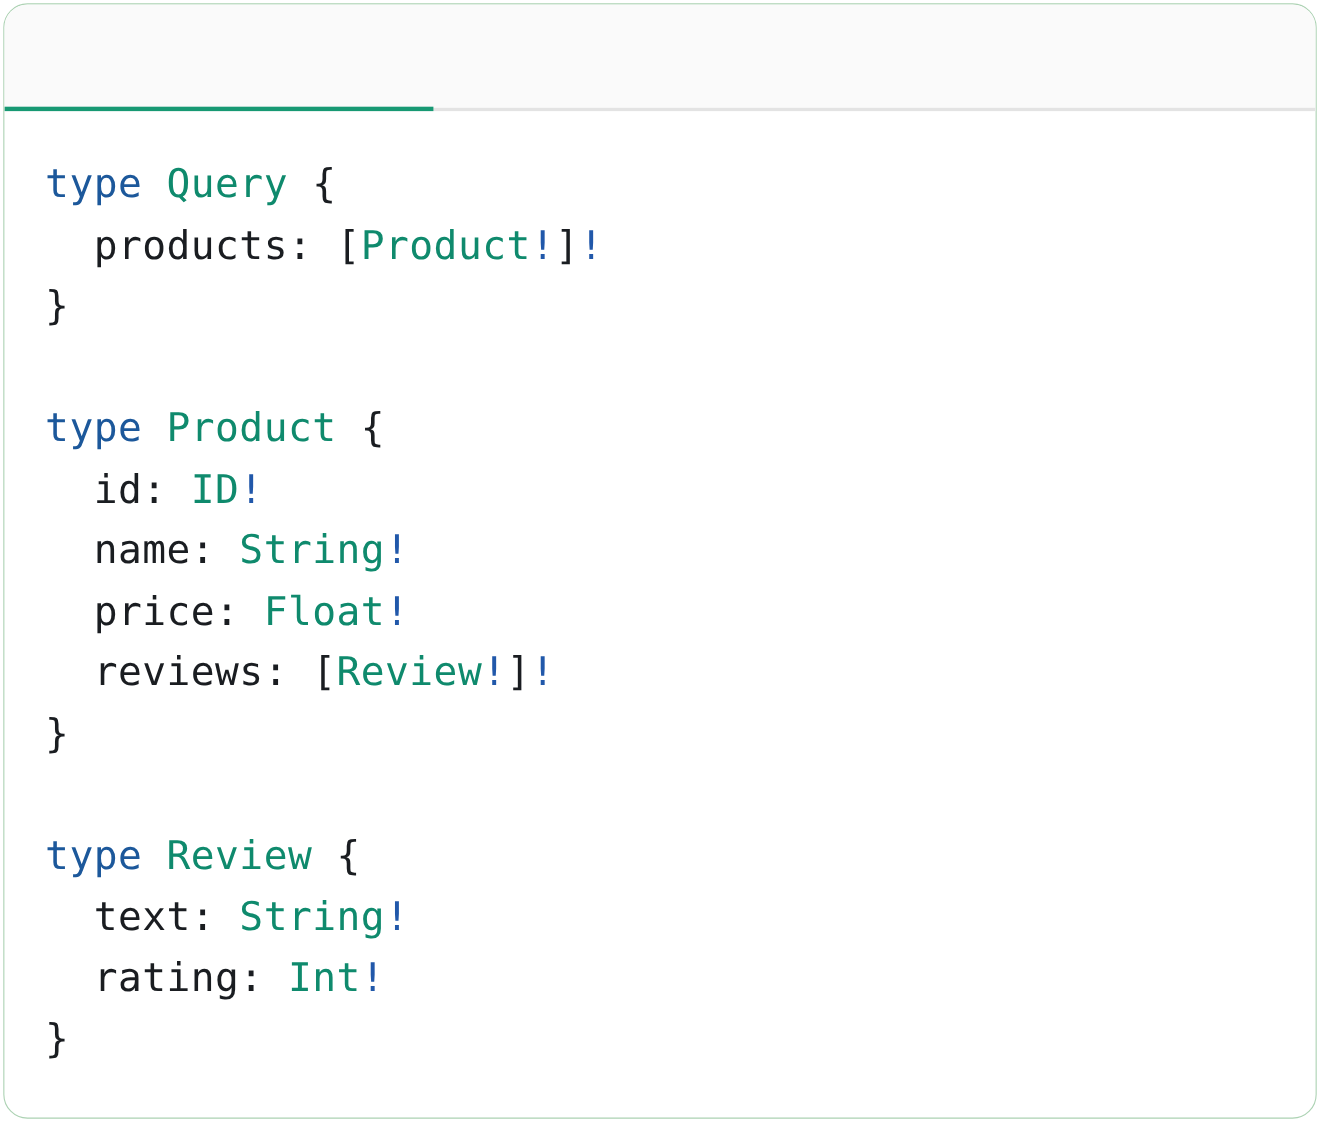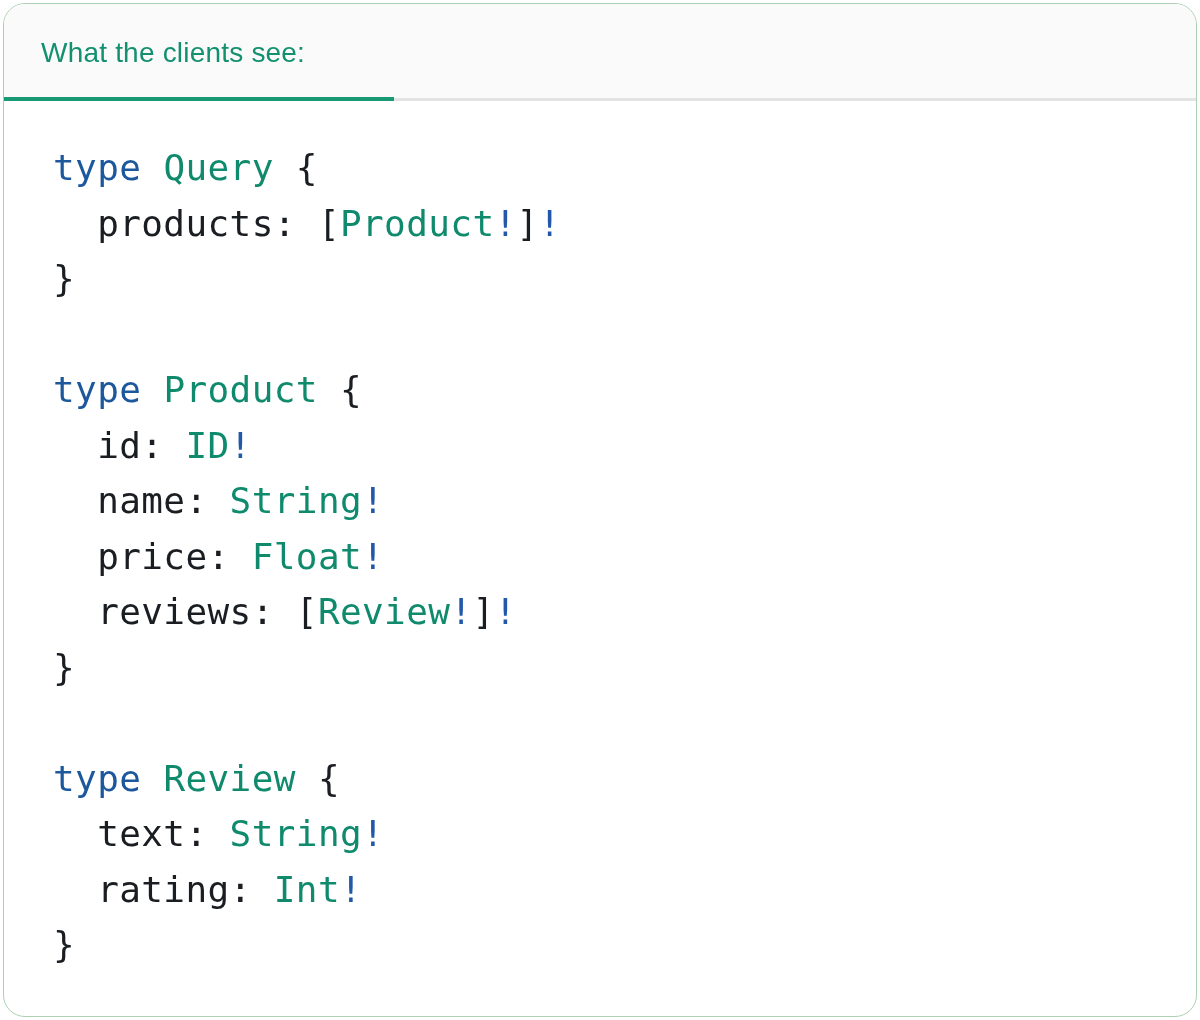--- a/index.html
+++ b/index.html
@@ -65,31 +65,28 @@
   }
   .code {
     padding: 39px 20px 0 37px;
     font-family: "DejaVu Sans Mono", "Liberation Mono", monospace;
     font-size: 36px;
     line-height: 55.5px;
     letter-spacing: 0.4px;
     color: var(--code_dark, #1a1d21);
     white-space: pre;
   }
-  .code-line { height: 55.5px; margin-left: 12px; }
+  .code-line { height: 55.5px; }
   .tok-pl { color: var(--code_dark, #1a1d21); }
   .tok-kw { color: var(--keyword_blue, #1c589b); }
   .tok-ty { color: var(--teal_type, #0f8a6d); }
   .tok-bg { color: var(--bang_blue, #2158aa); }
 </style>
 </head>
 <body>
 
 <div class="card">
   <div class="tab-bar">
-    <div class="tab">
-      <span class="tab-label">What the clients see:</span>
-    </div>
     <div class="divider"></div>
     <div class="tab-underline"></div>
   </div>
   <div class="code" id="code"><div class="code-line"><span class="tok-kw">type</span><span class="tok-pl"> </span><span class="tok-ty">Query</span><span class="tok-pl"> {</span></div><div class="code-line"><span class="tok-pl">  products: [</span><span class="tok-ty">Product</span><span class="tok-bg">!</span><span class="tok-pl">]</span><span class="tok-bg">!</span></div><div class="code-line"><span class="tok-pl">}</span></div><div class="code-line">&nbsp;</div><div class="code-line"><span class="tok-kw">type</span><span class="tok-pl"> </span><span class="tok-ty">Product</span><span class="tok-pl"> {</span></div><div class="code-line"><span class="tok-pl">  id: </span><span class="tok-ty">ID</span><span class="tok-bg">!</span></div><div class="code-line"><span class="tok-pl">  name: </span><span class="tok-ty">String</span><span class="tok-bg">!</span></div><div class="code-line"><span class="tok-pl">  price: </span><span class="tok-ty">Float</span><span class="tok-bg">!</span></div><div class="code-line"><span class="tok-pl">  reviews: [</span><span class="tok-ty">Review</span><span class="tok-bg">!</span><span class="tok-pl">]</span><span class="tok-bg">!</span></div><div class="code-line"><span class="tok-pl">}</span></div><div class="code-line">&nbsp;</div><div class="code-line"><span class="tok-kw">type</span><span class="tok-pl"> </span><span class="tok-ty">Review</span><span class="tok-pl"> {</span></div><div class="code-line"><span class="tok-pl">  text: </span><span class="tok-ty">String</span><span class="tok-bg">!</span></div><div class="code-line"><span class="tok-pl">  rating: </span><span class="tok-ty">Int</span><span class="tok-bg">!</span></div><div class="code-line"><span class="tok-pl">}</span></div></div>
 </div>
 
 </body></html>

